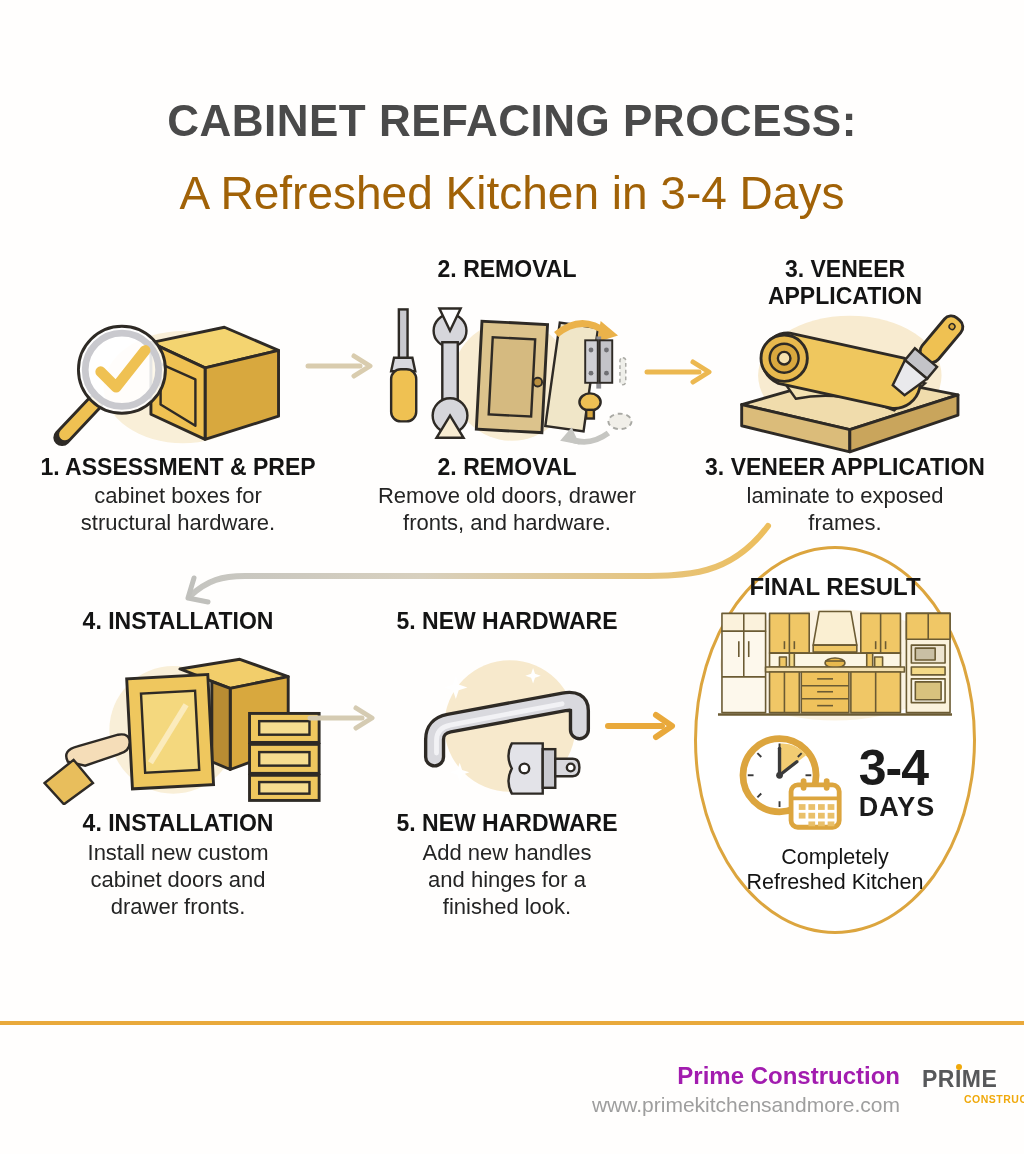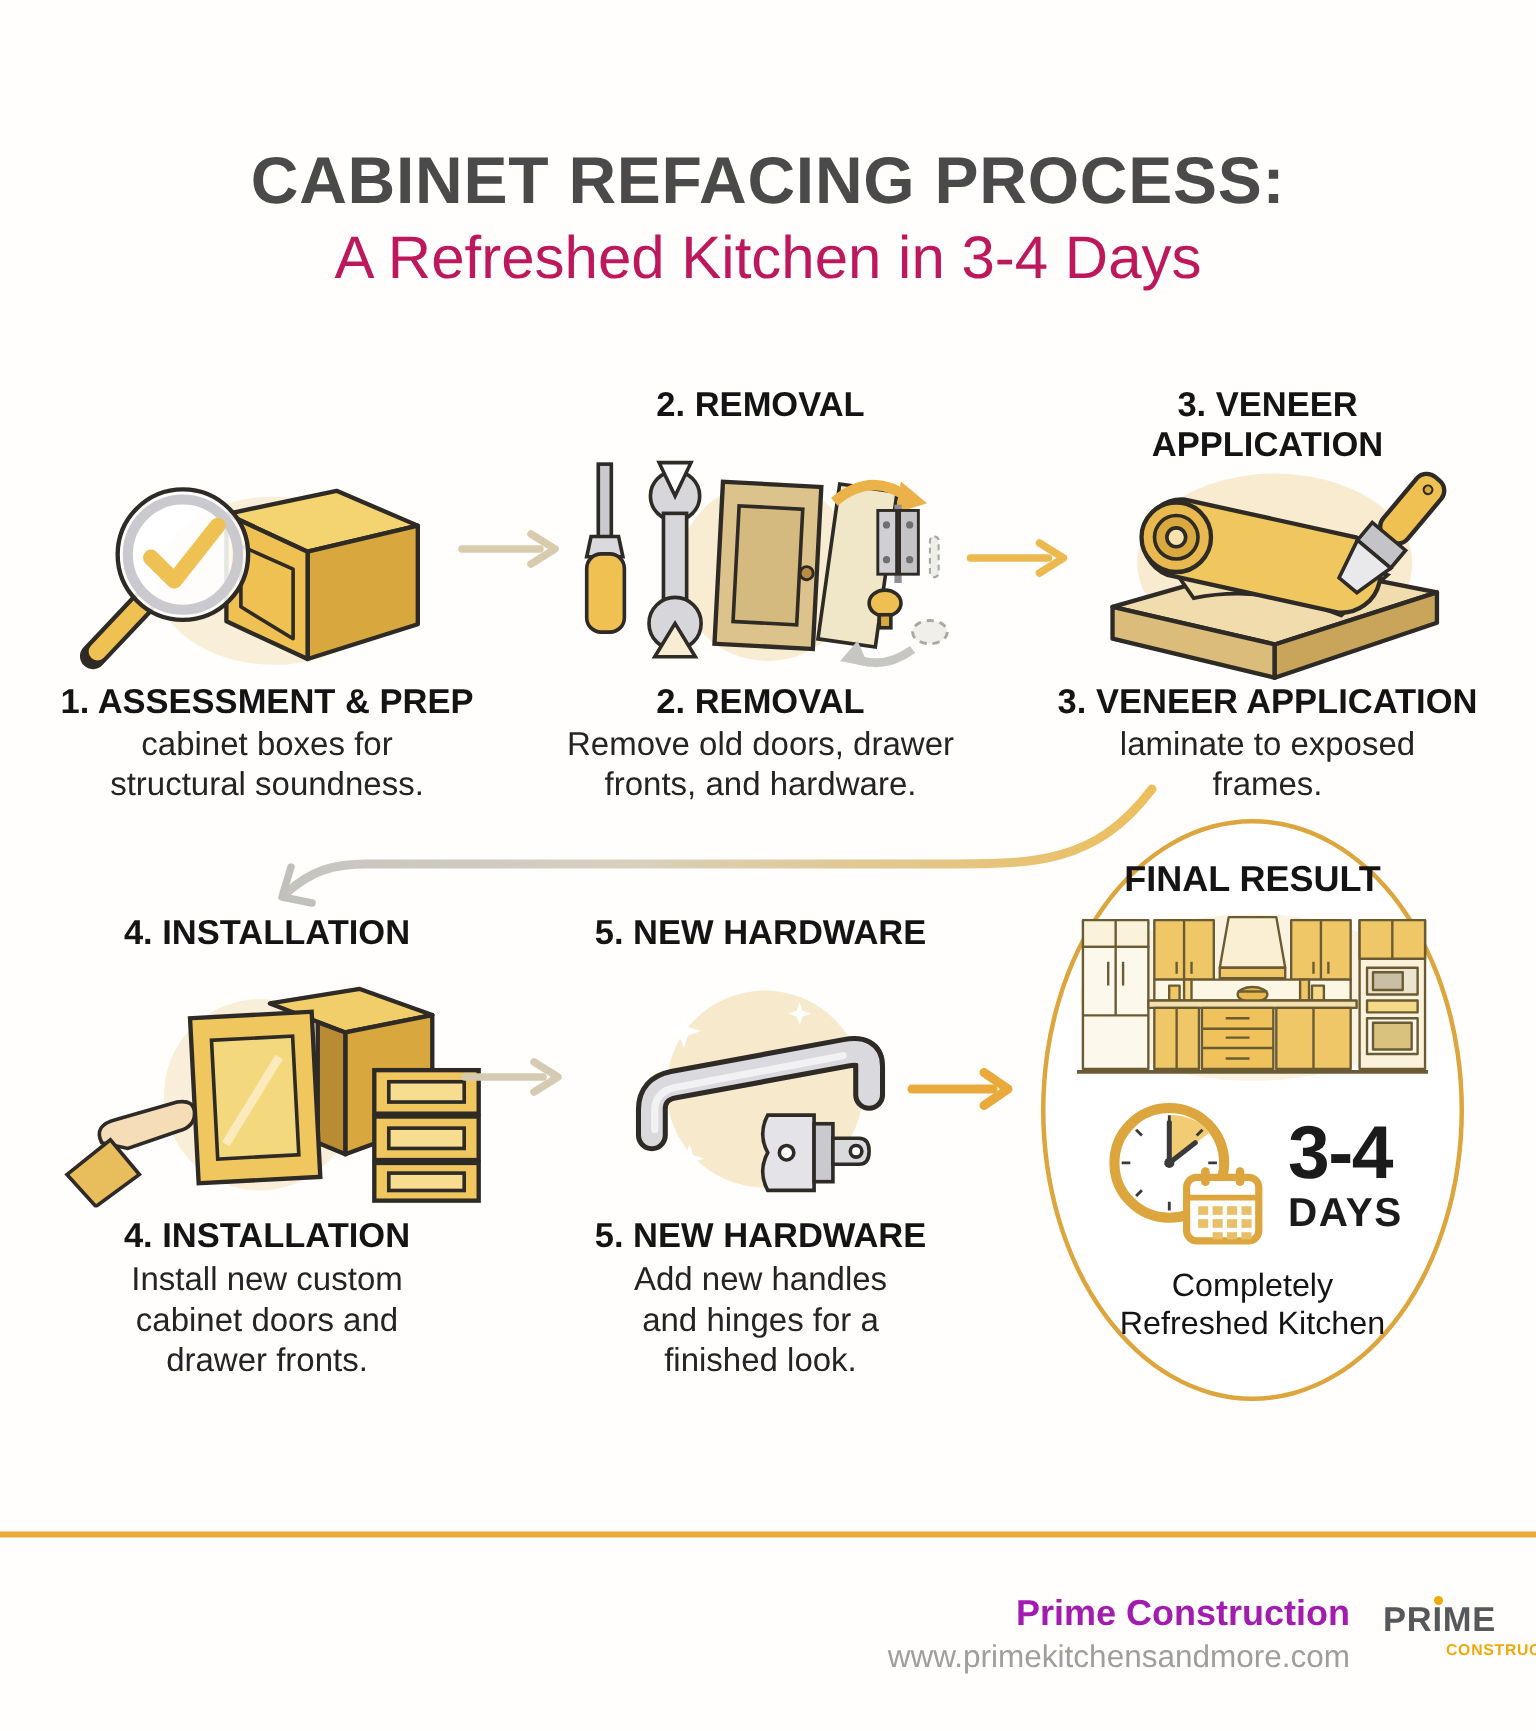--- a/index.html
+++ b/index.html
@@ -2,21 +2,21 @@
 <html><head>
 <meta charset="utf-8">
 <style>
   * { margin:0; padding:0; box-sizing:border-box; }
   body { background:#ffffff; font-family:"Liberation Sans", sans-serif; }
   .canvas { position:relative; width:1024px; height:1154px; background:#FFFEFD; overflow:hidden; }
 
   
   .title { position:absolute; top:96px; left:0; width:100%; text-align:center; }
   .title-line1 { font-size:44px; font-weight:800; color:#4A4A4A; letter-spacing:0.5px; }
-  .title-line2 { font-size:40px; font-weight:400; color:#be185d; margin-top:4px; }
+  .title-line2 { font-size:46px; font-weight:400; color:#a16207; margin-top:20px; }
 
   
   .step { position:absolute; width:320px; height:310px; text-align:center; }
   #step1 { left:18px;  top:256px; }
   #step2 { left:347px; top:256px; }
   #step3 { left:685px; top:256px; }
   #step4 { left:18px;  top:608px; }
   #step5 { left:347px; top:608px; }
   .step-header { position:absolute; top:0; width:100%; font-size:23px; font-weight:800; color:#141414; line-height:1.16; }
   .step-icon { position:absolute; top:44px; left:0; width:100%; height:154px; display:flex; align-items:center; justify-content:center; }
@@ -81,21 +81,21 @@
           <polygon points="132,64 168,80 168,128 132,106" fill="none" stroke-width="2.5"></polygon>
         </g>
         <path d="M64,104 L30,140" stroke="#2E2A25" stroke-width="18" stroke-linecap="round"></path>
         <path d="M64,104 L33,137" stroke="#EFC152" stroke-width="12" stroke-linecap="round"></path>
         <circle cx="92" cy="70" r="45" fill="#FFFFFF" fill-opacity="0.88" stroke="#2E2A25" stroke-width="3"></circle>
         <circle cx="92" cy="70" r="38" fill="none" stroke="#C9C9CE" stroke-width="7"></circle>
         <polyline points="70,72 86,88 116,50" fill="none" stroke="#EFC152" stroke-width="11" stroke-linecap="round" stroke-linejoin="round"></polyline>
       </svg>
     </div>
     <div class="step-label">1. ASSESSMENT &amp; PREP</div>
-    <div class="step-desc desc-s1">cabinet boxes for structural soundness.</div>
+    <div class="step-desc desc-s1">cabinet boxes for structural hardware.</div>
   </section>
 
   <section class="step row1" id="step2">
     <div class="step-header">
       <span>2. REMOVAL</span><br>
       <span></span>
     </div>
     <div class="step-icon">
       <svg width="280" height="150" viewBox="0 0 290 152">
         <circle cx="150" cy="80" r="62" fill="#F8ECD2"></circle>

